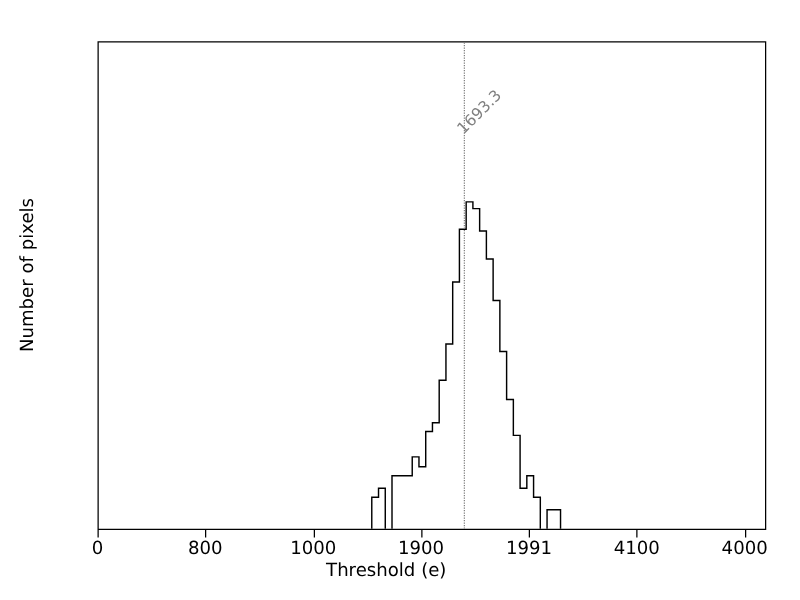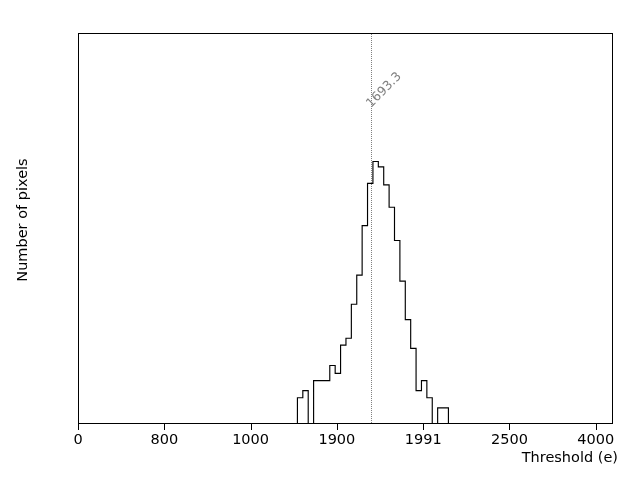--- a/index.html
+++ b/index.html
@@ -38,21 +38,21 @@
   
   .ytick-major{position:absolute;left:-6px;width:6px;height:0;border-top:1.1px solid #000;}
   .ytick-minor{position:absolute;left:-3.5px;width:3.5px;height:0;border-top:1px solid #000;}
   .xtick-major{position:absolute;top:0;height:6px;width:0;border-left:1.1px solid #000;}
 
   .xtl{position:absolute;top:7px;font-size:14.5px;color:#000;
        transform:translateX(-50%);white-space:nowrap;}
 
   #xaxis-label{
     position:absolute;left:0;top:449px;width:618px;
-    text-align:right;font-size:14.5px;color:#000;
+    text-align:center;font-size:14.5px;color:#000;
   }
   #yaxis-label{
     position:absolute;font-size:14.5px;color:#000;
     transform:rotate(-90deg);transform-origin:center center;
     white-space:nowrap;left:-78px;top:212px;width:200px;text-align:center;
   }
   #ytick-labels{position:absolute;left:0;top:33px;width:70px;height:391px;}
   #xtick-labels{position:absolute;left:78px;top:424px;width:535px;height:30px;}
 </style>
 </head>
@@ -130,21 +130,21 @@
 
   <div id="vline-label" style="left: 373.231px; top: 95px; color: rgb(128, 128, 128);">1693.3</div>
 
   <div id="ytick-labels"></div>
   <div id="xtick-labels">
       <div class="xtl" style="left: 0px;">0</div>
       <div class="xtl" style="left: 86.2903px;">800</div>
       <div class="xtl" style="left: 172.581px;">1000</div>
       <div class="xtl" style="left: 258.871px;">1900</div>
       <div class="xtl" style="left: 345.161px;">1991</div>
-      <div class="xtl" style="left: 431.452px;">2500</div>
+      <div class="xtl" style="left: 431.452px;">4100</div>
       <div class="xtl" style="left: 517.742px;">4000</div>
     </div>
 
   <div id="yaxis-label">Number of pixels</div>
   <div id="xaxis-label">Threshold (e)</div>
 
 <div class="xtick-major" style="left: 78px; top: 424px; position: absolute;"></div>
     <div class="xtick-major" style="left: 164.29px; top: 424px; position: absolute;"></div>
     <div class="xtick-major" style="left: 250.581px; top: 424px; position: absolute;"></div>
     <div class="xtick-major" style="left: 336.871px; top: 424px; position: absolute;"></div>

